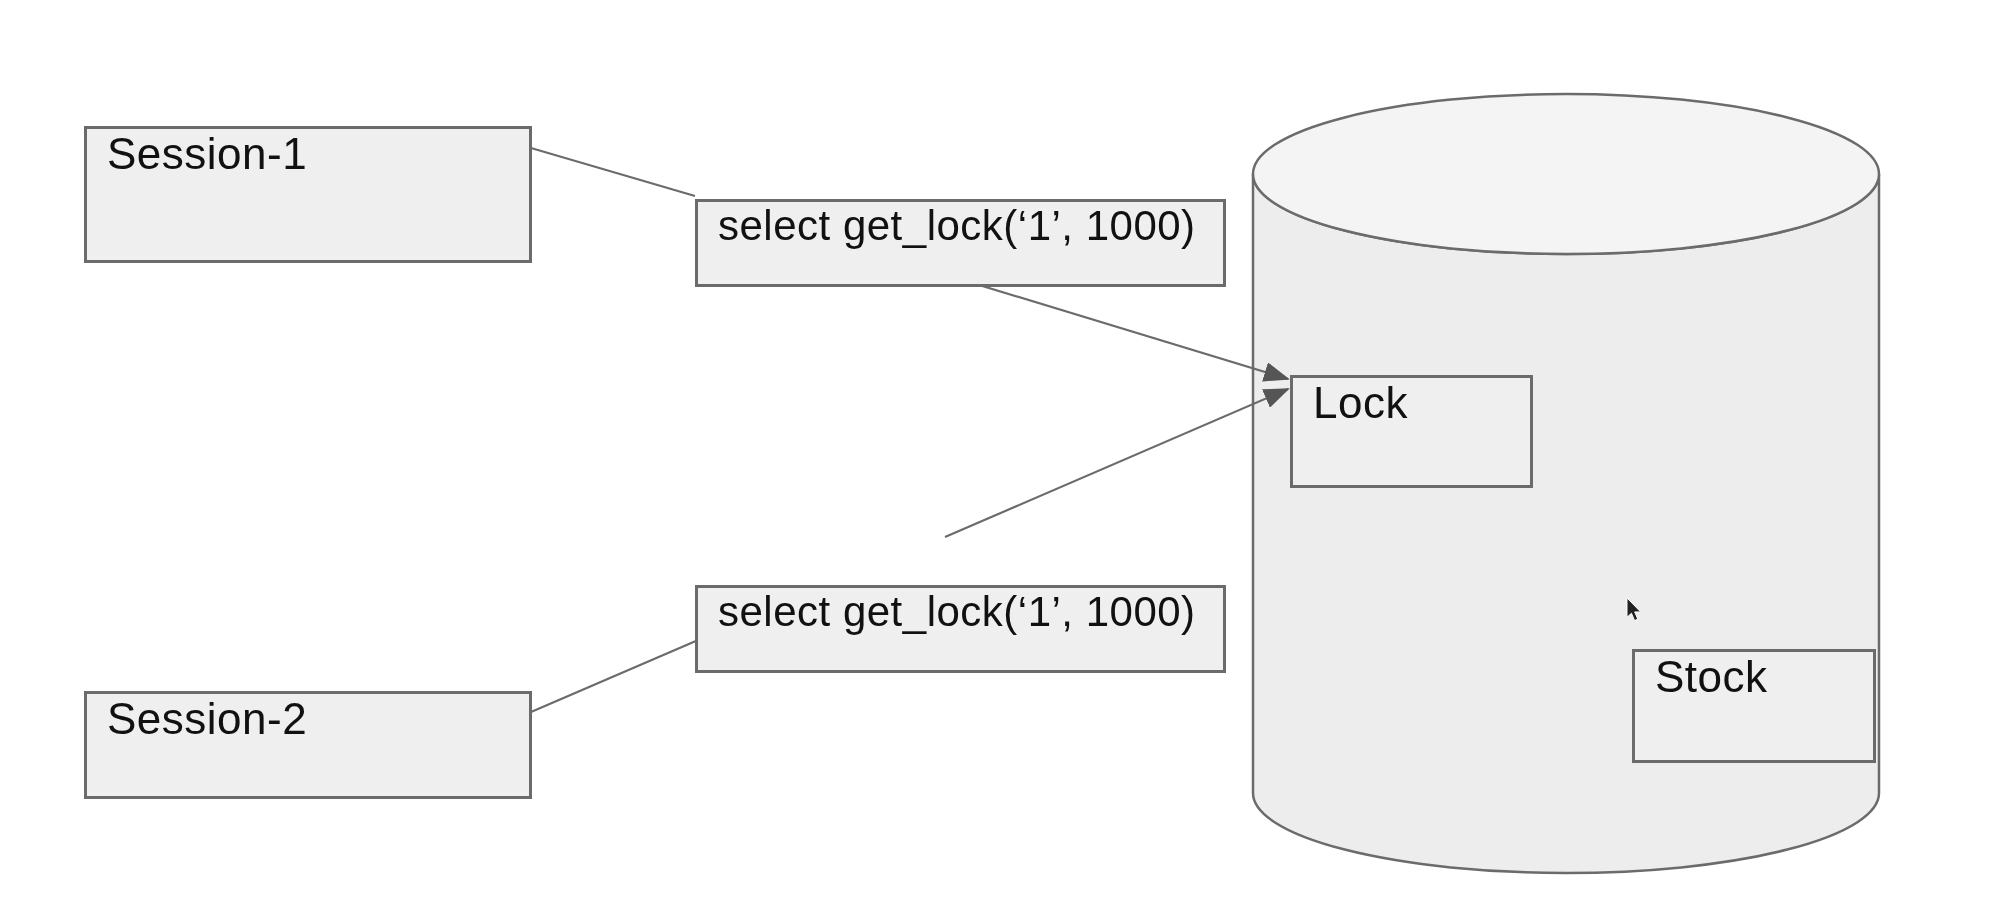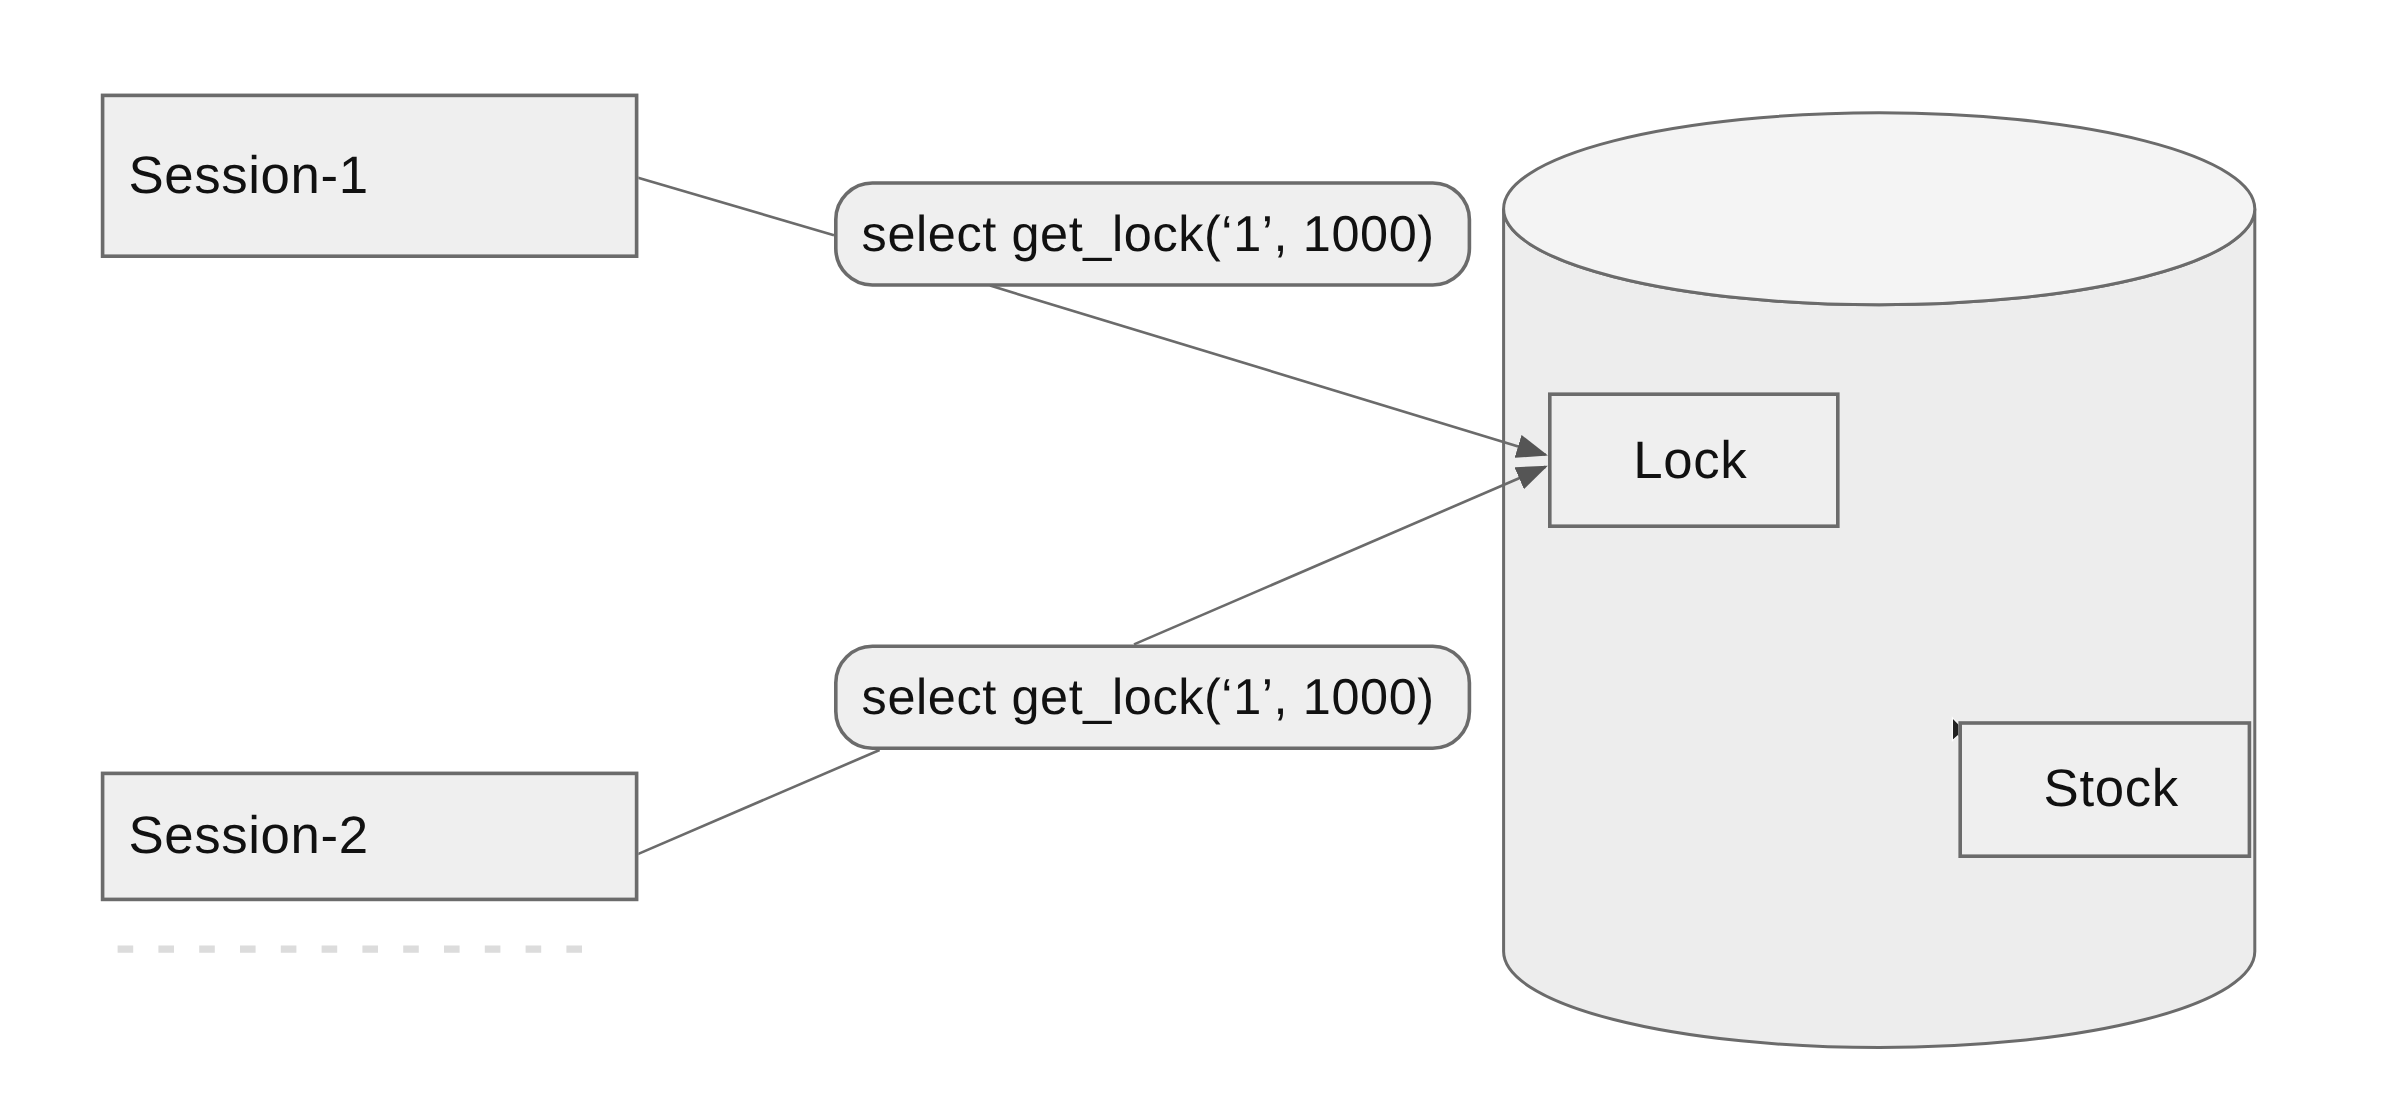--- a/index.html
+++ b/index.html
@@ -19,35 +19,36 @@
     position: absolute;
     left: 0;
     top: 0;
   }
   .node {
     position: absolute;
     box-sizing: border-box;
     background: var(--node-fill, #efefef);
     border: 3px solid var(--node-border, #6b6b6b);
     display: flex;
-    align-items: center;
+    align-items: flex-start;
     color: var(--text, #111111);
     white-space: nowrap;
+    margin-top: 48px;
   }
   .node > span {
     padding-left: 20px;
     letter-spacing: 0.5px;
   }
   .session-node  { left: 84px;   width: 448px; height: 137px; font-size: 44px; }
   #session1      { top: 78px;  }
   #session2      { top: 643px; height: 108px; }
-  .query-node    { left: 695px;  width: 531px; height: 88px;  font-size: 42px; border-radius: 32px; }
+  .query-node    { left: 695px;  width: 531px; height: 88px;  font-size: 42px; }
   #query1        { top: 151px; }
   #query2        { top: 537px; }
-  .db-node       { width: 243px; height: 113px; font-size: 44px; padding-left: 48px; }
+  .db-node       { width: 243px; height: 113px; font-size: 44px; }
   #lock          { left: 1290px; top: 327px; }
   #stock         { left: 1632px; top: 601px; width: 244px; height: 114px; }
 </style>
 </head>
 <body>
 
 <div class="canvas">
 
   <svg class="layer" width="2000" height="924" viewBox="0 0 2000 924">
     <defs>

